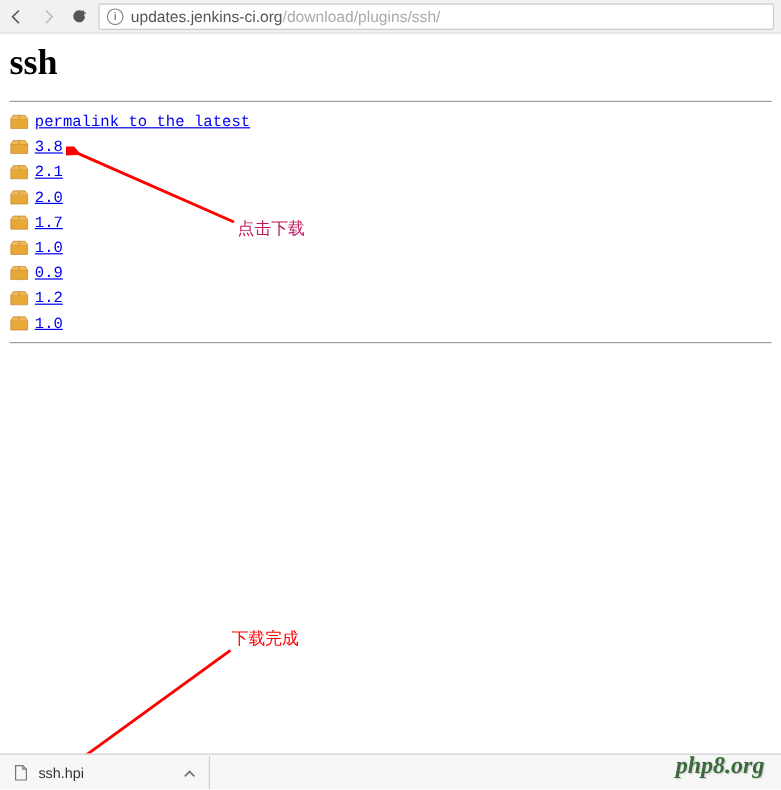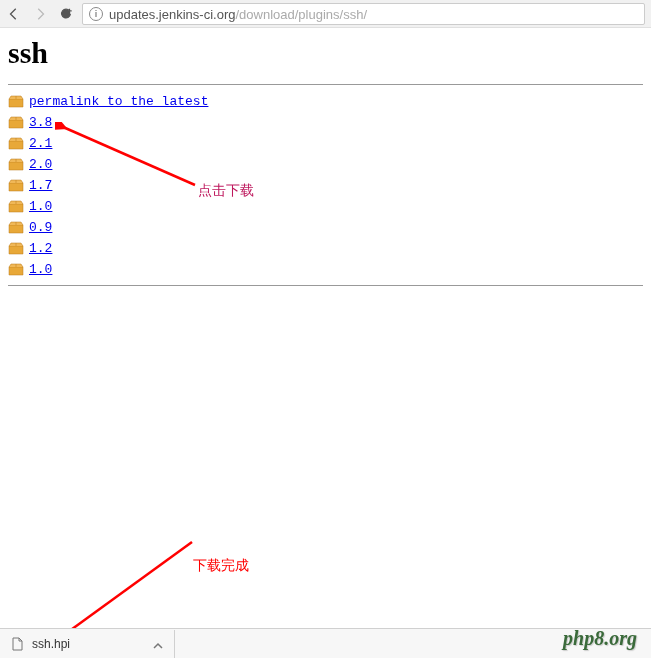--- a/index.html
+++ b/index.html
@@ -23,21 +23,21 @@
     
     .version-list { list-style: none; }
     .version-item { display: flex; align-items: center; height: 20px; margin-bottom: 1px; }
     .box-icon { width: 16px; height: 14px; margin-right: 5px; }
     .box-icon svg { display: block; }
     .version-link { font-family: 'Courier New', monospace; font-size: 13px; color: #0000ee; text-decoration: underline; cursor: pointer; }
     
     .annotation1 { position: absolute; left: 198px; top: 182px; color: #be185d; font-size: 14px; font-family: 'Microsoft YaHei', sans-serif; }
     .arrow1 { position: absolute; left: 55px; top: 122px; pointer-events: none; }
     
-    .annotation2 { position: absolute; left: 193px; top: 557px; color: #ff0000; font-size: 14px; font-family: 'Microsoft YaHei', sans-serif; }
+    .annotation2 { position: absolute; left: 193px; top: 524px; color: #ff0000; font-size: 14px; font-family: 'Microsoft YaHei', sans-serif; }
     .arrow2 { position: absolute; left: 62px; top: 540px; pointer-events: none; }
     
     .download-bar { position: absolute; bottom: 0; left: 0; width: 100%; height: 30px; background: #f7f7f7; border-top: 1px solid #d0d0d0; display: flex; align-items: center; }
     .download-item { display: flex; align-items: center; height: 28px; padding: 0 10px; border-right: 1px solid #d0d0d0; gap: 8px; cursor: pointer; width: 175px; }
     .file-icon { width: 14px; height: 14px; }
     .file-name { font-size: 12px; color: #333; flex: 1; }
     .chevron-icon { width: 12px; height: 12px; }
     
     .watermark { position: absolute; right: 14px; bottom: 8px; font-family: Georgia, serif; font-size: 20px; color: #3a6a3a; font-weight: bold; font-style: italic; text-shadow: 1px 1px 1px #ccc; margin-top: 12px; }
   </style>

